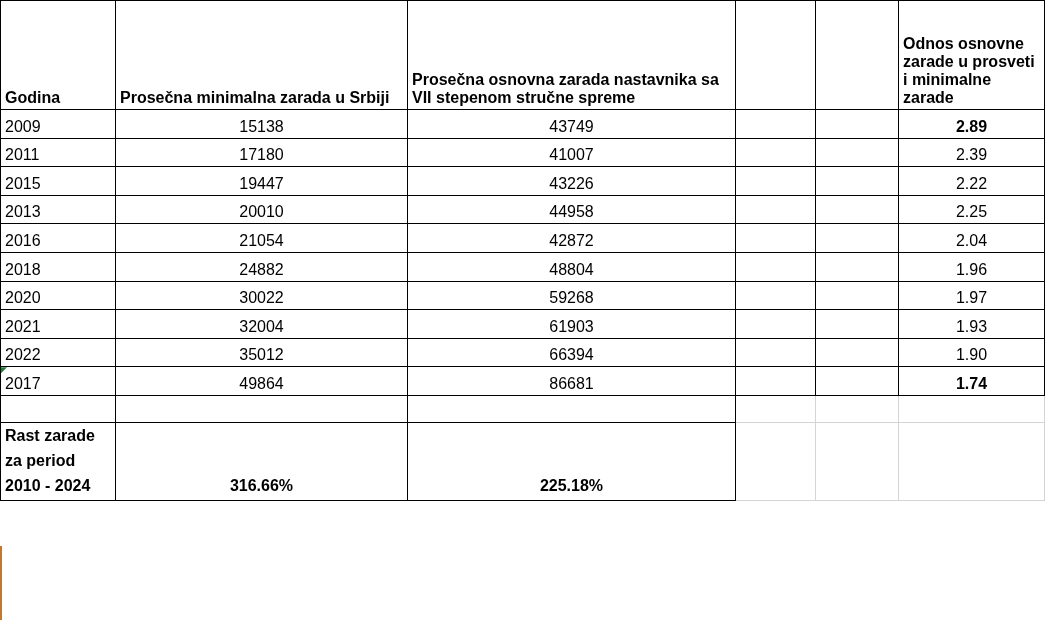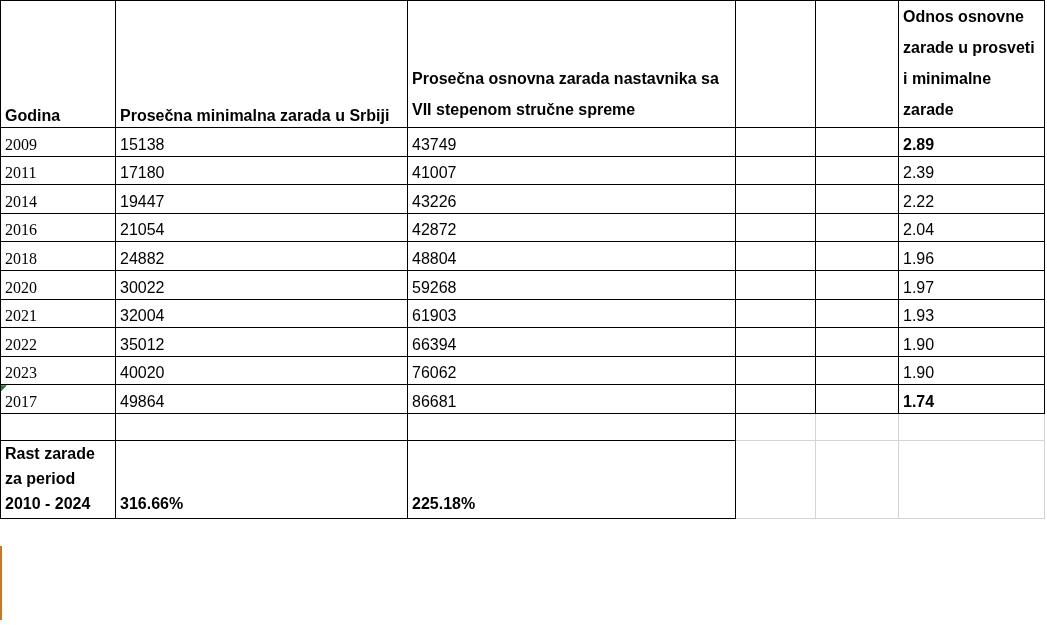--- a/index.html
+++ b/index.html
@@ -10,24 +10,24 @@
   }
   table.grid { border-collapse:collapse; table-layout:fixed; width:1044px; }
   td { padding:0 4px 2px 4px; vertical-align:bottom; overflow:hidden; }
   .blk  { border:1.5px solid var(--border,#000); }
   .vblk { border-left:1.5px solid var(--border,#000); border-right:1.5px solid var(--border,#000); }
   .faint { border-right:1px solid var(--gridline,#d4d4d4); border-bottom:1px solid var(--gridline,#d4d4d4); }
   tr.hr td { height:106px; font-weight:bold; }
   tr.r td  { height:25.6px; line-height:19px; }
   tr.gap td { height:24px; }
   tr.sum td { height:74px; font-weight:bold; line-height:25px; }
-  .num { text-align:left; white-space:nowrap; }
+  .num { text-align:center; white-space:nowrap; }
   .bold { font-weight:bold; }
-  .yr { text-align:left; white-space:nowrap; position:relative;font-family:Liberation Serif, serif; }
-  .hwrap { line-height:31px; }
+  .yr { text-align:left; white-space:nowrap; position:relative; }
+  .hwrap { line-height:18px; }
   .w310 { width:310px; }
   .w132 { width:132px; }
   .w100 { width:100px; }
   .nowrap { white-space:nowrap; }
   .err-tri {
     position:absolute; top:0; left:0; width:6px; height:6px;
     background:var(--error-indicator,#1e7b34);
     clip-path:polygon(0 0,100% 0,0 100%);
   }
   .accent-strip {
@@ -77,26 +77,34 @@
     </tr>
     <tr class="r">
       <td class="blk yr">2011</td>
       <td class="blk num">17180</td>
       <td class="blk num">41007</td>
       <td class="blk"></td>
       <td class="blk"></td>
       <td class="blk num">2.39</td>
     </tr>
     <tr class="r">
-      <td class="blk yr">2014</td>
+      <td class="blk yr">2015</td>
       <td class="blk num">19447</td>
       <td class="blk num">43226</td>
       <td class="blk"></td>
       <td class="blk"></td>
       <td class="blk num">2.22</td>
+    </tr>
+    <tr class="r">
+      <td class="blk yr">2013</td>
+      <td class="blk num">20010</td>
+      <td class="blk num">44958</td>
+      <td class="blk"></td>
+      <td class="blk"></td>
+      <td class="blk num">2.25</td>
     </tr>
     <tr class="r">
       <td class="blk yr">2016</td>
       <td class="blk num">21054</td>
       <td class="blk num">42872</td>
       <td class="blk"></td>
       <td class="blk"></td>
       <td class="blk num">2.04</td>
     </tr>
     <tr class="r">
@@ -125,28 +133,20 @@
     </tr>
     <tr class="r">
       <td class="blk yr">2022</td>
       <td class="blk num">35012</td>
       <td class="blk num">66394</td>
       <td class="blk"></td>
       <td class="blk"></td>
       <td class="blk num">1.90</td>
     </tr>
     <tr class="r">
-      <td class="blk yr">2023</td>
-      <td class="blk num">40020</td>
-      <td class="blk num">76062</td>
-      <td class="blk"></td>
-      <td class="blk"></td>
-      <td class="blk num">1.90</td>
-    </tr>
-    <tr class="r">
       <td class="blk yr">
         <span class="err-tri"></span><span>2017</span>
       </td>
       <td class="blk num">49864</td>
       <td class="blk num">86681</td>
       <td class="blk"></td>
       <td class="blk"></td>
       <td class="blk num bold">1.74</td>
     </tr>
 

